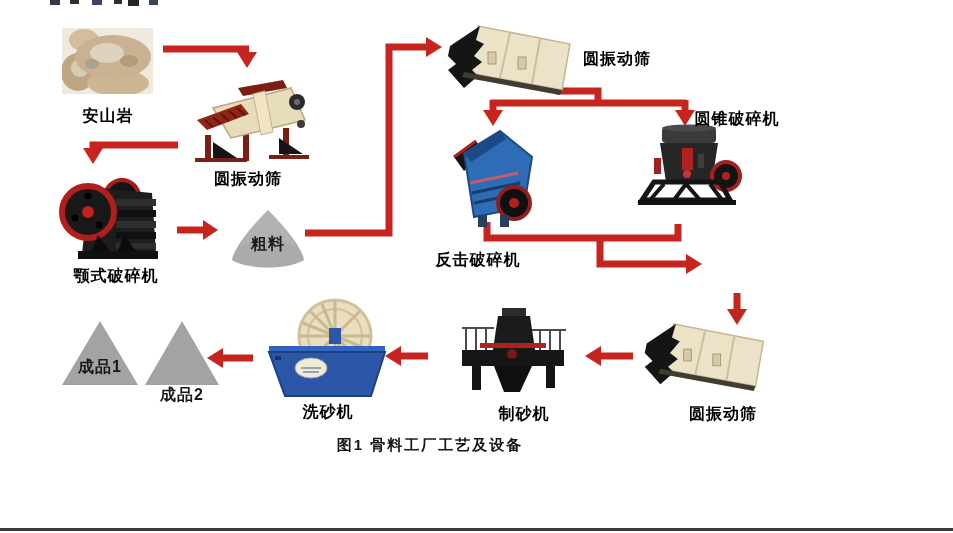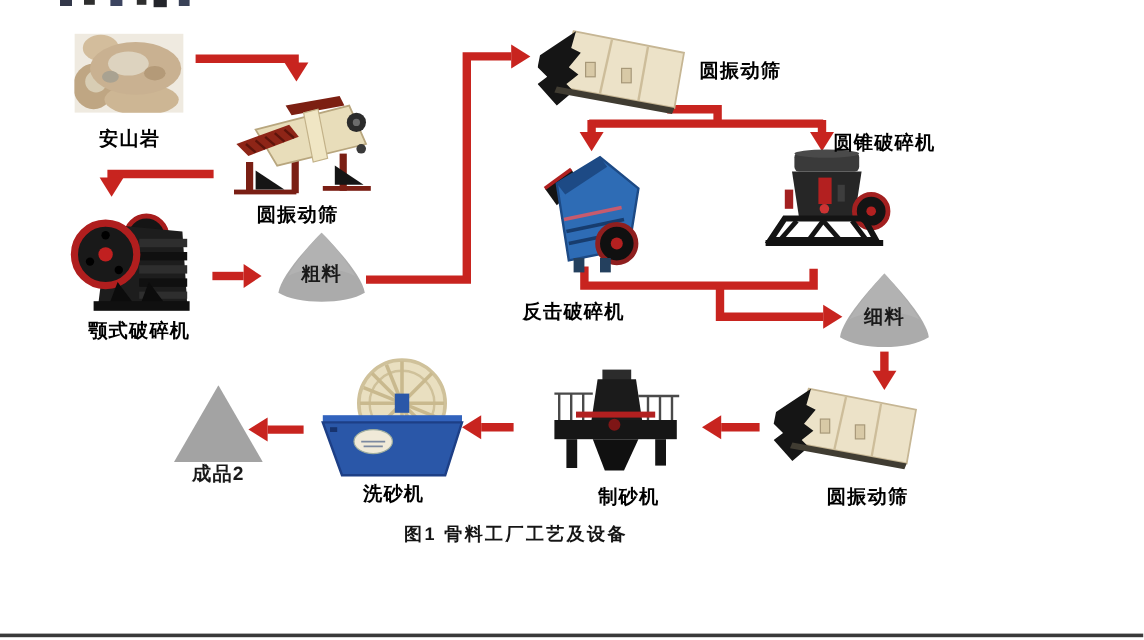--- a/index.html
+++ b/index.html
@@ -122,21 +122,21 @@
       <circle cx="30" cy="31" r="3.5" fill="#000"></circle>
       <circle cx="17" cy="53" r="3.5" fill="#000"></circle>
       <circle cx="41" cy="60" r="3.5" fill="#000"></circle>
       <rect x="20" y="86" width="80" height="8" fill="#101010"></rect>
       <polygon points="40,70 52,86 34,86" fill="#0c0c0c"></polygon>
       <polygon points="66,70 78,86 60,86" fill="#0c0c0c"></polygon>
     </svg>
   </div>
   <div class="label" style="left:61px;top:266px;width:110px;">颚式破碎机</div>
 
-  <div class="abs" style="left:228px;top:192px;width:80px;height:62px;">
+  <div class="abs" style="left:228px;top:208px;width:80px;height:62px;">
     <svg width="80" height="62" viewBox="0 0 80 62">
       <path d="M40,2 C52,14 74,38 76,52 C60,62 20,62 4,52 C6,38 28,14 40,2 Z" fill="#ababab"></path>
       <path d="M40,2 C48,10 60,24 68,38 C52,30 28,30 12,38 C20,24 32,10 40,2 Z" fill="#b8b8b8" opacity="0.6"></path>
     </svg>
     <div class="pile-label" style="top:26px;">粗料</div>
   </div>
 
   <div class="abs" style="left:448px;top:24px;">
     <svg width="126" height="72" viewBox="0 0 126 72">
       <polygon points="30,2 122,20 114,66 16,48" fill="#ece2c8" stroke="#c6b694" stroke-width="1.5"></polygon>
@@ -181,27 +181,20 @@
       <path d="M20,58 H86 L96,76 H8 Z" fill="none" stroke="#141414" stroke-width="5"></path>
       <line x1="30" y1="60" x2="16" y2="76" stroke="#141414" stroke-width="4"></line>
       <line x1="52" y1="60" x2="40" y2="76" stroke="#141414" stroke-width="4"></line>
       <line x1="52" y1="60" x2="66" y2="76" stroke="#141414" stroke-width="4"></line>
       <line x1="76" y1="60" x2="88" y2="76" stroke="#141414" stroke-width="4"></line>
       <rect x="4" y="76" width="98" height="5" fill="#111"></rect>
     </svg>
   </div>
   <div class="label" style="left:694px;top:109px;width:86px;">圆锥破碎机</div>
 
-  <div class="abs" style="left:696px;top:226px;width:82px;height:66px;">
-    <svg width="82" height="66" viewBox="0 0 82 66">
-      <path d="M41,2 C53,15 76,40 78,55 C61,66 21,66 4,55 C6,40 29,15 41,2 Z" fill="#ababab"></path>
-      <path d="M41,2 C49,11 62,26 70,40 C53,32 29,32 12,40 C20,26 33,11 41,2 Z" fill="#b8b8b8" opacity="0.6"></path>
-    </svg>
-    <div class="pile-label" style="top:28px;">细料</div>
-  </div>
 
   <div class="abs" style="left:643px;top:322px;">
     <svg width="126" height="70" viewBox="0 0 126 72">
       <polygon points="30,2 122,20 114,66 16,48" fill="#ece2c8" stroke="#c6b694" stroke-width="1.5"></polygon>
       <line x1="62" y1="9" x2="52" y2="54" stroke="#cdbd9a" stroke-width="2"></line>
       <line x1="92" y1="15" x2="84" y2="60" stroke="#cdbd9a" stroke-width="2"></line>
       <rect x="40" y="28" width="8" height="12" fill="#d8c9a6" stroke="#a79878" stroke-width="1"></rect>
       <rect x="70" y="33" width="8" height="12" fill="#d8c9a6" stroke="#a79878" stroke-width="1"></rect>
       <polygon points="2,22 32,2 28,16 36,20 26,32 34,38 24,46 30,52 16,64 0,46 8,40 0,32" fill="#151515"></polygon>
       <polygon points="16,48 114,66 112,71 14,53" fill="#403c32"></polygon>
@@ -252,20 +245,26 @@
       <rect x="66" y="32" width="12" height="16" fill="#2a57a8"></rect>
       <rect x="6" y="50" width="116" height="6" fill="#3263bd"></rect>
       <polygon points="6,56 122,56 108,100 22,100" fill="#2a57a8" stroke="#1d3f86" stroke-width="2"></polygon>
       <ellipse cx="48" cy="72" rx="16" ry="10" fill="#f0ead8" stroke="#9fae9f" stroke-width="1"></ellipse>
       <path d="M38,72 h20 M40,76 h16" stroke="#7c8aa0" stroke-width="1.5" fill="none"></path>
       <rect x="12" y="60" width="6" height="4" fill="#17336e"></rect>
     </svg>
   </div>
   <div class="label" style="left:292px;top:402px;width:72px;">洗砂机</div>
 
+  <div class="abs" style="left:62px;top:321px;width:76px;height:64px;">
+    <svg width="76" height="64" viewBox="0 0 76 64">
+      <polygon points="38,0 76,64 0,64" fill="#a3a3a3"></polygon>
+    </svg>
+    <div class="pile-label" style="top:36px;">成品1</div>
+  </div>
   <div class="abs" style="left:145px;top:321px;width:74px;height:64px;">
     <svg width="74" height="64" viewBox="0 0 74 64">
       <polygon points="37,0 74,64 0,64" fill="#a3a3a3"></polygon>
     </svg>
     <div class="pile-label" style="top:36px;margin-top:28px;">成品2</div>
   </div>
 
   <div id="caption">图1  骨料工厂工艺及设备</div>
   <div id="bottom-rule"></div>
 

